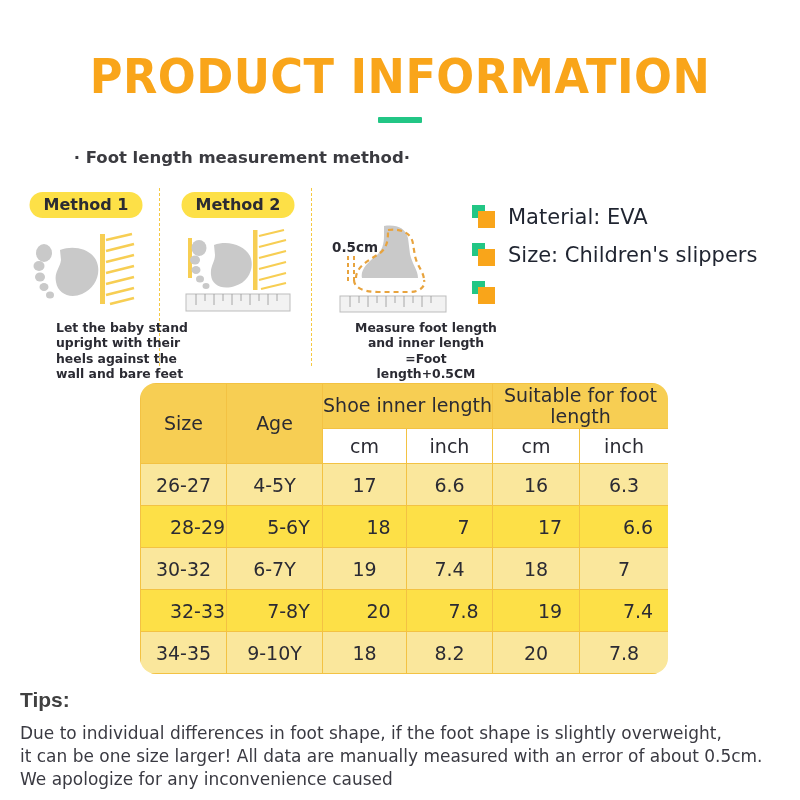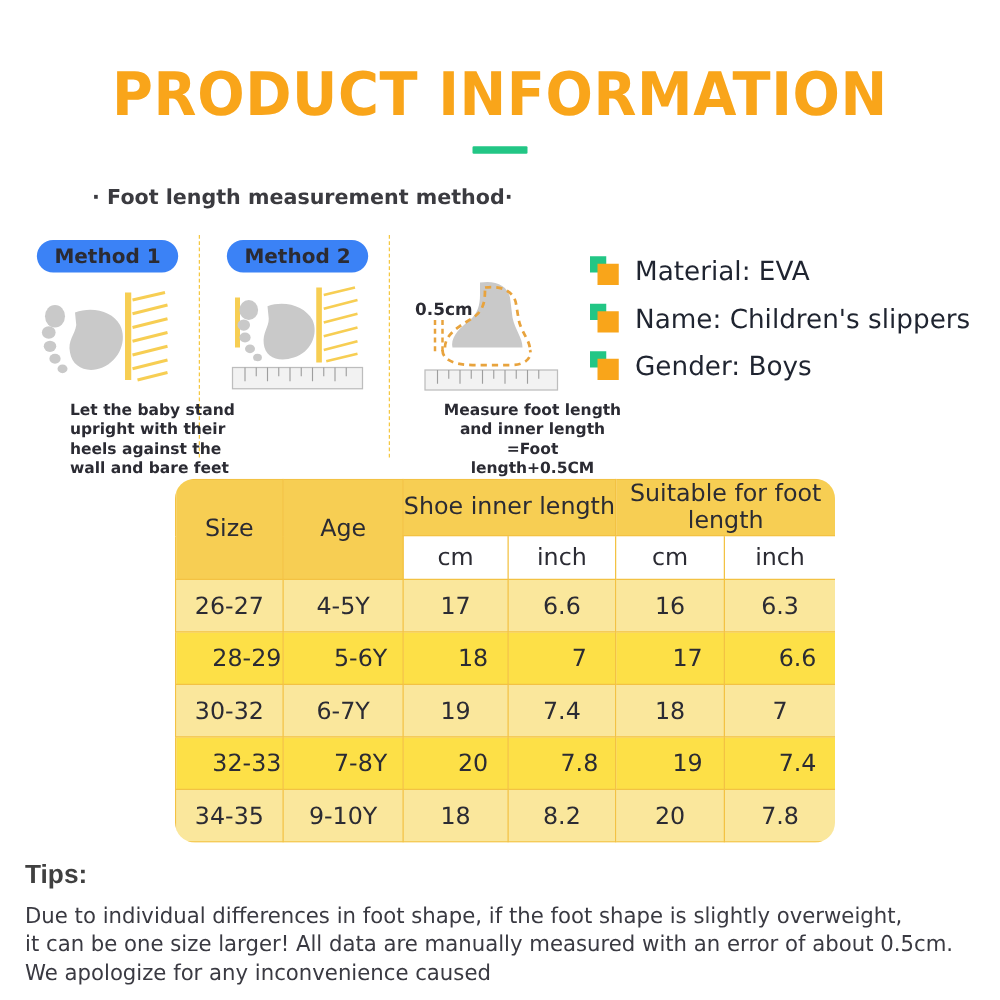--- a/index.html
+++ b/index.html
@@ -79,21 +79,21 @@
     border-left: 1.5px dashed #F5C842;
   }
   .div1 { left: 145px; }
   .div2 { left: 297px; }
 
   .badge {
     position: absolute;
     top: 6px;
     left: 50%;
     transform: translateX(-50%);
-    background: #3b82f6;
+    background: #fde047;
     border-radius: 14px;
     padding: 3px 14px 4px 14px;
     font-size: 16px;
     font-weight: bold;
     color: #2b2b33;
     white-space: nowrap;
   }
 
   .art {
     position: absolute;
@@ -330,28 +330,27 @@
       <span class="sq-green"></span>
         <span class="sq-orange"></span>
     </span>
     <span class="spec-text">Material: EVA</span>
   </div>
   <div class="spec-row">
     <span class="spec-bullet">
       <span class="sq-green"></span>
         <span class="sq-orange"></span>
     </span>
-    <span class="spec-text">Name: Children's slippers</span>
+    <span class="spec-text">Size: Children's slippers</span>
   </div>
   <div class="spec-row">
     <span class="spec-bullet">
       <span class="sq-green"></span>
         <span class="sq-orange"></span>
     </span>
-    <span class="spec-text">Gender: Boys</span>
   </div>
 </div>
 
 <div class="table-wrap">
   <table class="size-table">
     <colgroup>
       <col style="width:86px">
         <col style="width:96px">
       <col style="width:84px">
         <col style="width:86px">

